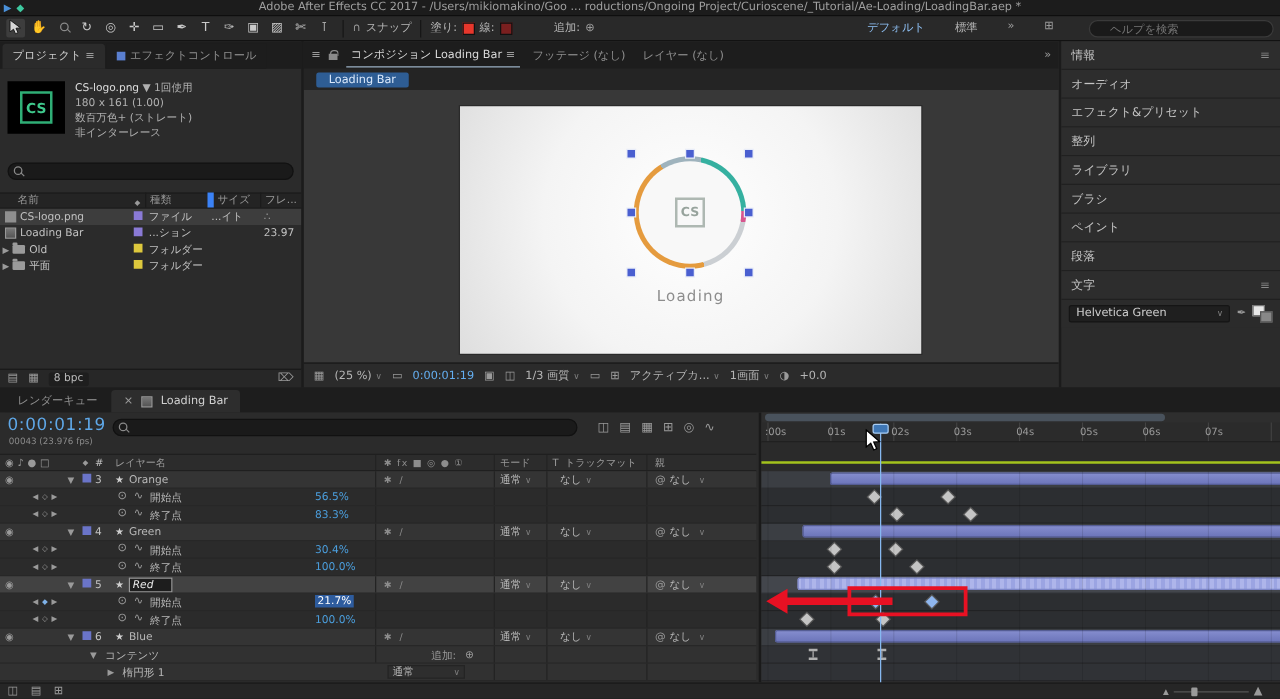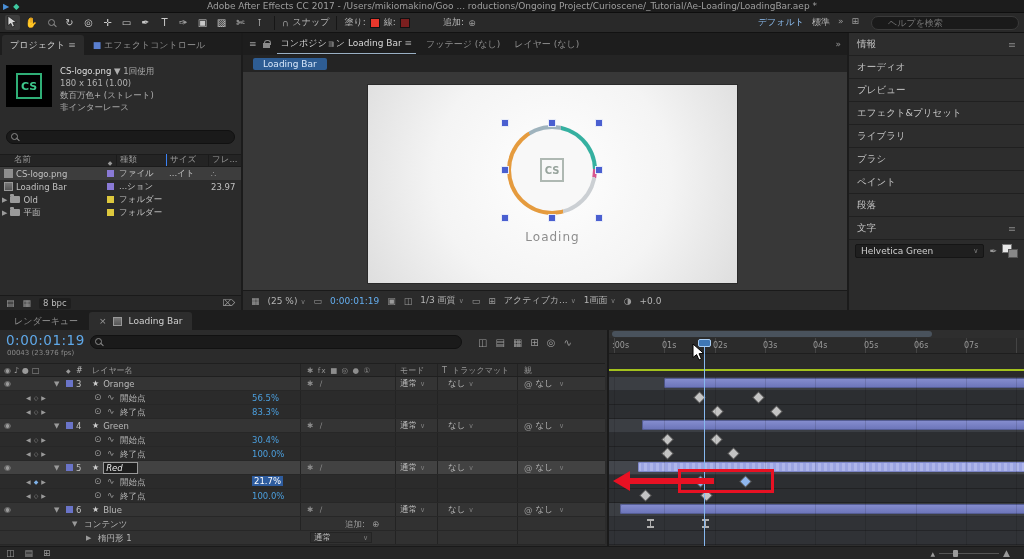--- a/index.html
+++ b/index.html
@@ -48,21 +48,21 @@
   display:flex;align-items:center;justify-content:center;}
 .meta{font-size:8.5px;color:#b0b0b0;line-height:12px;}
 .meta .fn{color:#dedede;}
 .psearchrow{position:absolute;top:97px;left:6px;right:6px;height:15px;}
 .psearch{width:100%;height:14px;background:#1a1a1a;border:1px solid #111;border-radius:7px;color:#bbb;padding:0 6px 0 18px;font-size:9px;}
 .pthead{position:absolute;top:121px;left:0;right:0;height:13px;background:#242424;border-top:1px solid #1b1b1b;
   border-bottom:1px solid #1b1b1b;display:flex;color:#9a9a9a;font-size:8.5px;align-items:flex-end;}
 .pc-name{width:104px;padding-left:14px;}
 .pc-chip{width:12px;text-align:center;font-size:6px;}
 .pc-type{width:50px;border-left:1px solid #1b1b1b;padding-left:3px;}
-.pc-size{width:42px;border-left:1px solid #3b82f6;padding-left:3px;}
+.pc-size{width:42px;border-left:5px solid #3b82f6;padding-left:3px;}
 .pc-fre{flex:1;border-left:1px solid #1b1b1b;padding-left:3px;}
 .prow-item{position:absolute;left:0;right:0;height:13px;display:flex;align-items:center;font-size:8.5px;color:#c0c0c0;}
 .prow-item.selected{background:#3d3d3d;}
 .pchip{width:7px;height:7px;display:inline-block;}
 .fileicon{width:9px;height:9px;display:inline-block;background:#8f8f8f;margin:0 3px 0 2px;}
 .compicon{width:9px;height:9px;display:inline-block;background:linear-gradient(#777,#555);border:1px solid #999;margin:0 3px 0 2px;}
 .folder{width:10px;height:7px;background:#9a9a9a;position:relative;display:inline-block;border-radius:1px;margin:0 3px 0 2px;}
 .folder::before{content:"";position:absolute;top:-2px;left:0;width:4px;height:2px;background:#9a9a9a;border-radius:1px 1px 0 0;}
 .pfoot{position:absolute;left:0;right:0;bottom:0;height:15px;background:#272727;border-top:1px solid #1a1a1a;
   display:flex;align-items:center;gap:8px;padding:0 6px;color:#9a9a9a;}
@@ -216,21 +216,21 @@
     <span class="gi">∩</span>
     <span>スナップ</span>
     <span class="tsep"></span>
     <span>塗り:</span>
     <span class="swatch" style="background: rgb(232, 55, 44);"></span>
     <span>線:</span>
     <span class="swatch" style="background: rgb(122, 31, 31);"></span>
     <span class="bluetext">25 px</span>
     <span>追加:</span>
     <span class="gi">⊕</span>
-    <span style="margin-left:auto;display:flex;align-items:flex-start;gap:8px;">
+    <span style="margin-left:auto;display:flex;align-items:flex-start;gap:24px;">
       <span class="ws-default">デフォルト</span>
       <span>標準</span>
       <span class="gi">»</span>
       <span class="gi">⊞</span>
       <span class="searchwrap"><span class="mag"></span><input class="helpsearch" placeholder="ヘルプを検索" style=""></span>
     </span>
   </div>
 
   <div class="panel" id="project">
     <div class="ptabs">
@@ -355,24 +355,24 @@
 
   <div class="panel" id="side">
     <div class="srow">
         <span>情報</span>
         <span class="mn">≡</span>
       </div>
     <div class="srow">
         <span>オーディオ</span>
       </div>
     <div class="srow">
-        <span>プレビュー</span>
-      </div>
-    <div class="srow">
         <span>エフェクト&amp;プリセット</span>
+      </div>
+    <div class="srow">
+        <span>整列</span>
       </div>
     <div class="srow">
         <span>ライブラリ</span>
       </div>
     <div class="srow">
         <span>ブラシ</span>
       </div>
     <div class="srow">
         <span>ペイント</span>
       </div>

